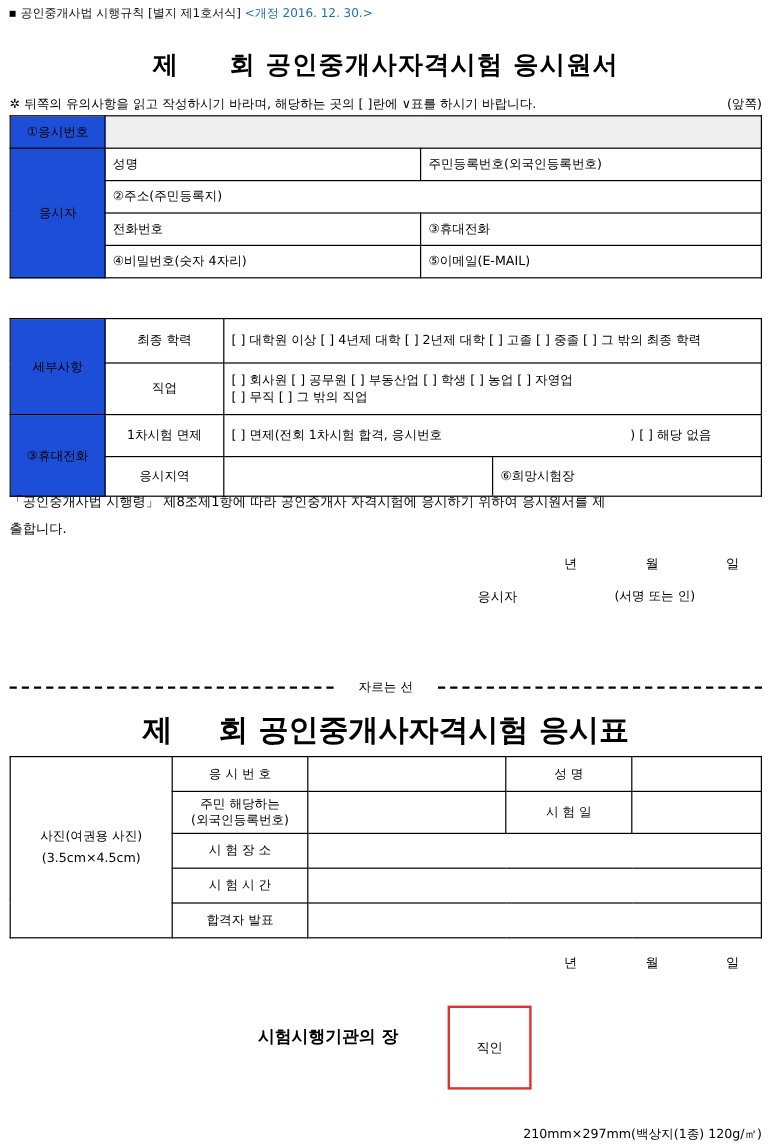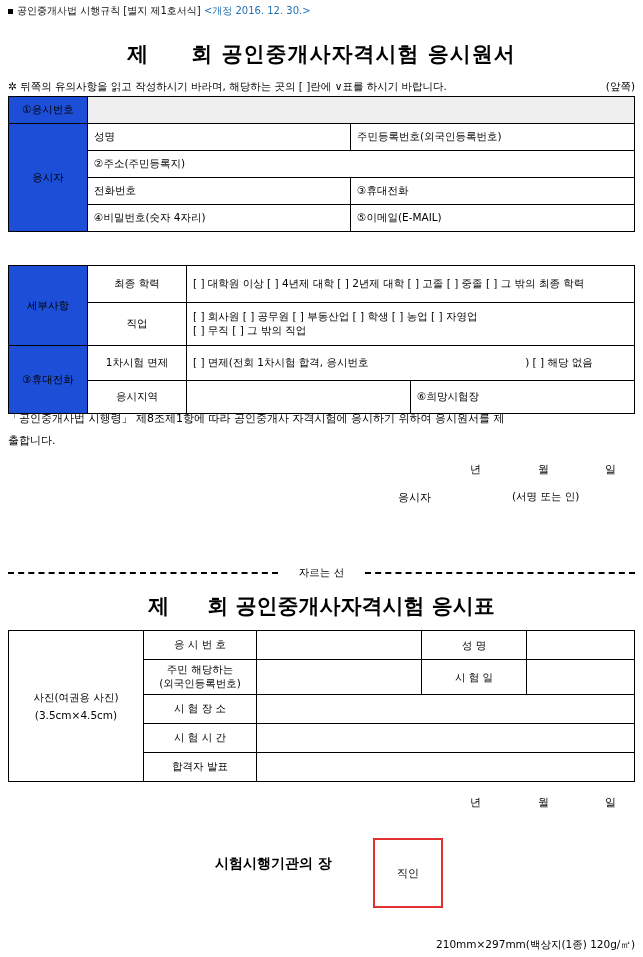--- a/index.html
+++ b/index.html
@@ -183,21 +183,21 @@
     text-align: center;
     font-size: 10.5px;
   }
   
   .title2 {
     position: absolute;
     top: 592px;
     left: 0;
     width: 643px;
     text-align: center;
-    font-size: 21px;
+    font-size: 25px;
     font-weight: bold;
   }
   .title2 .gap {
     display: inline-block;
     width: 38px;
   }
   .t3 {
     position: absolute;
     top: 630px;
     left: 8px;

